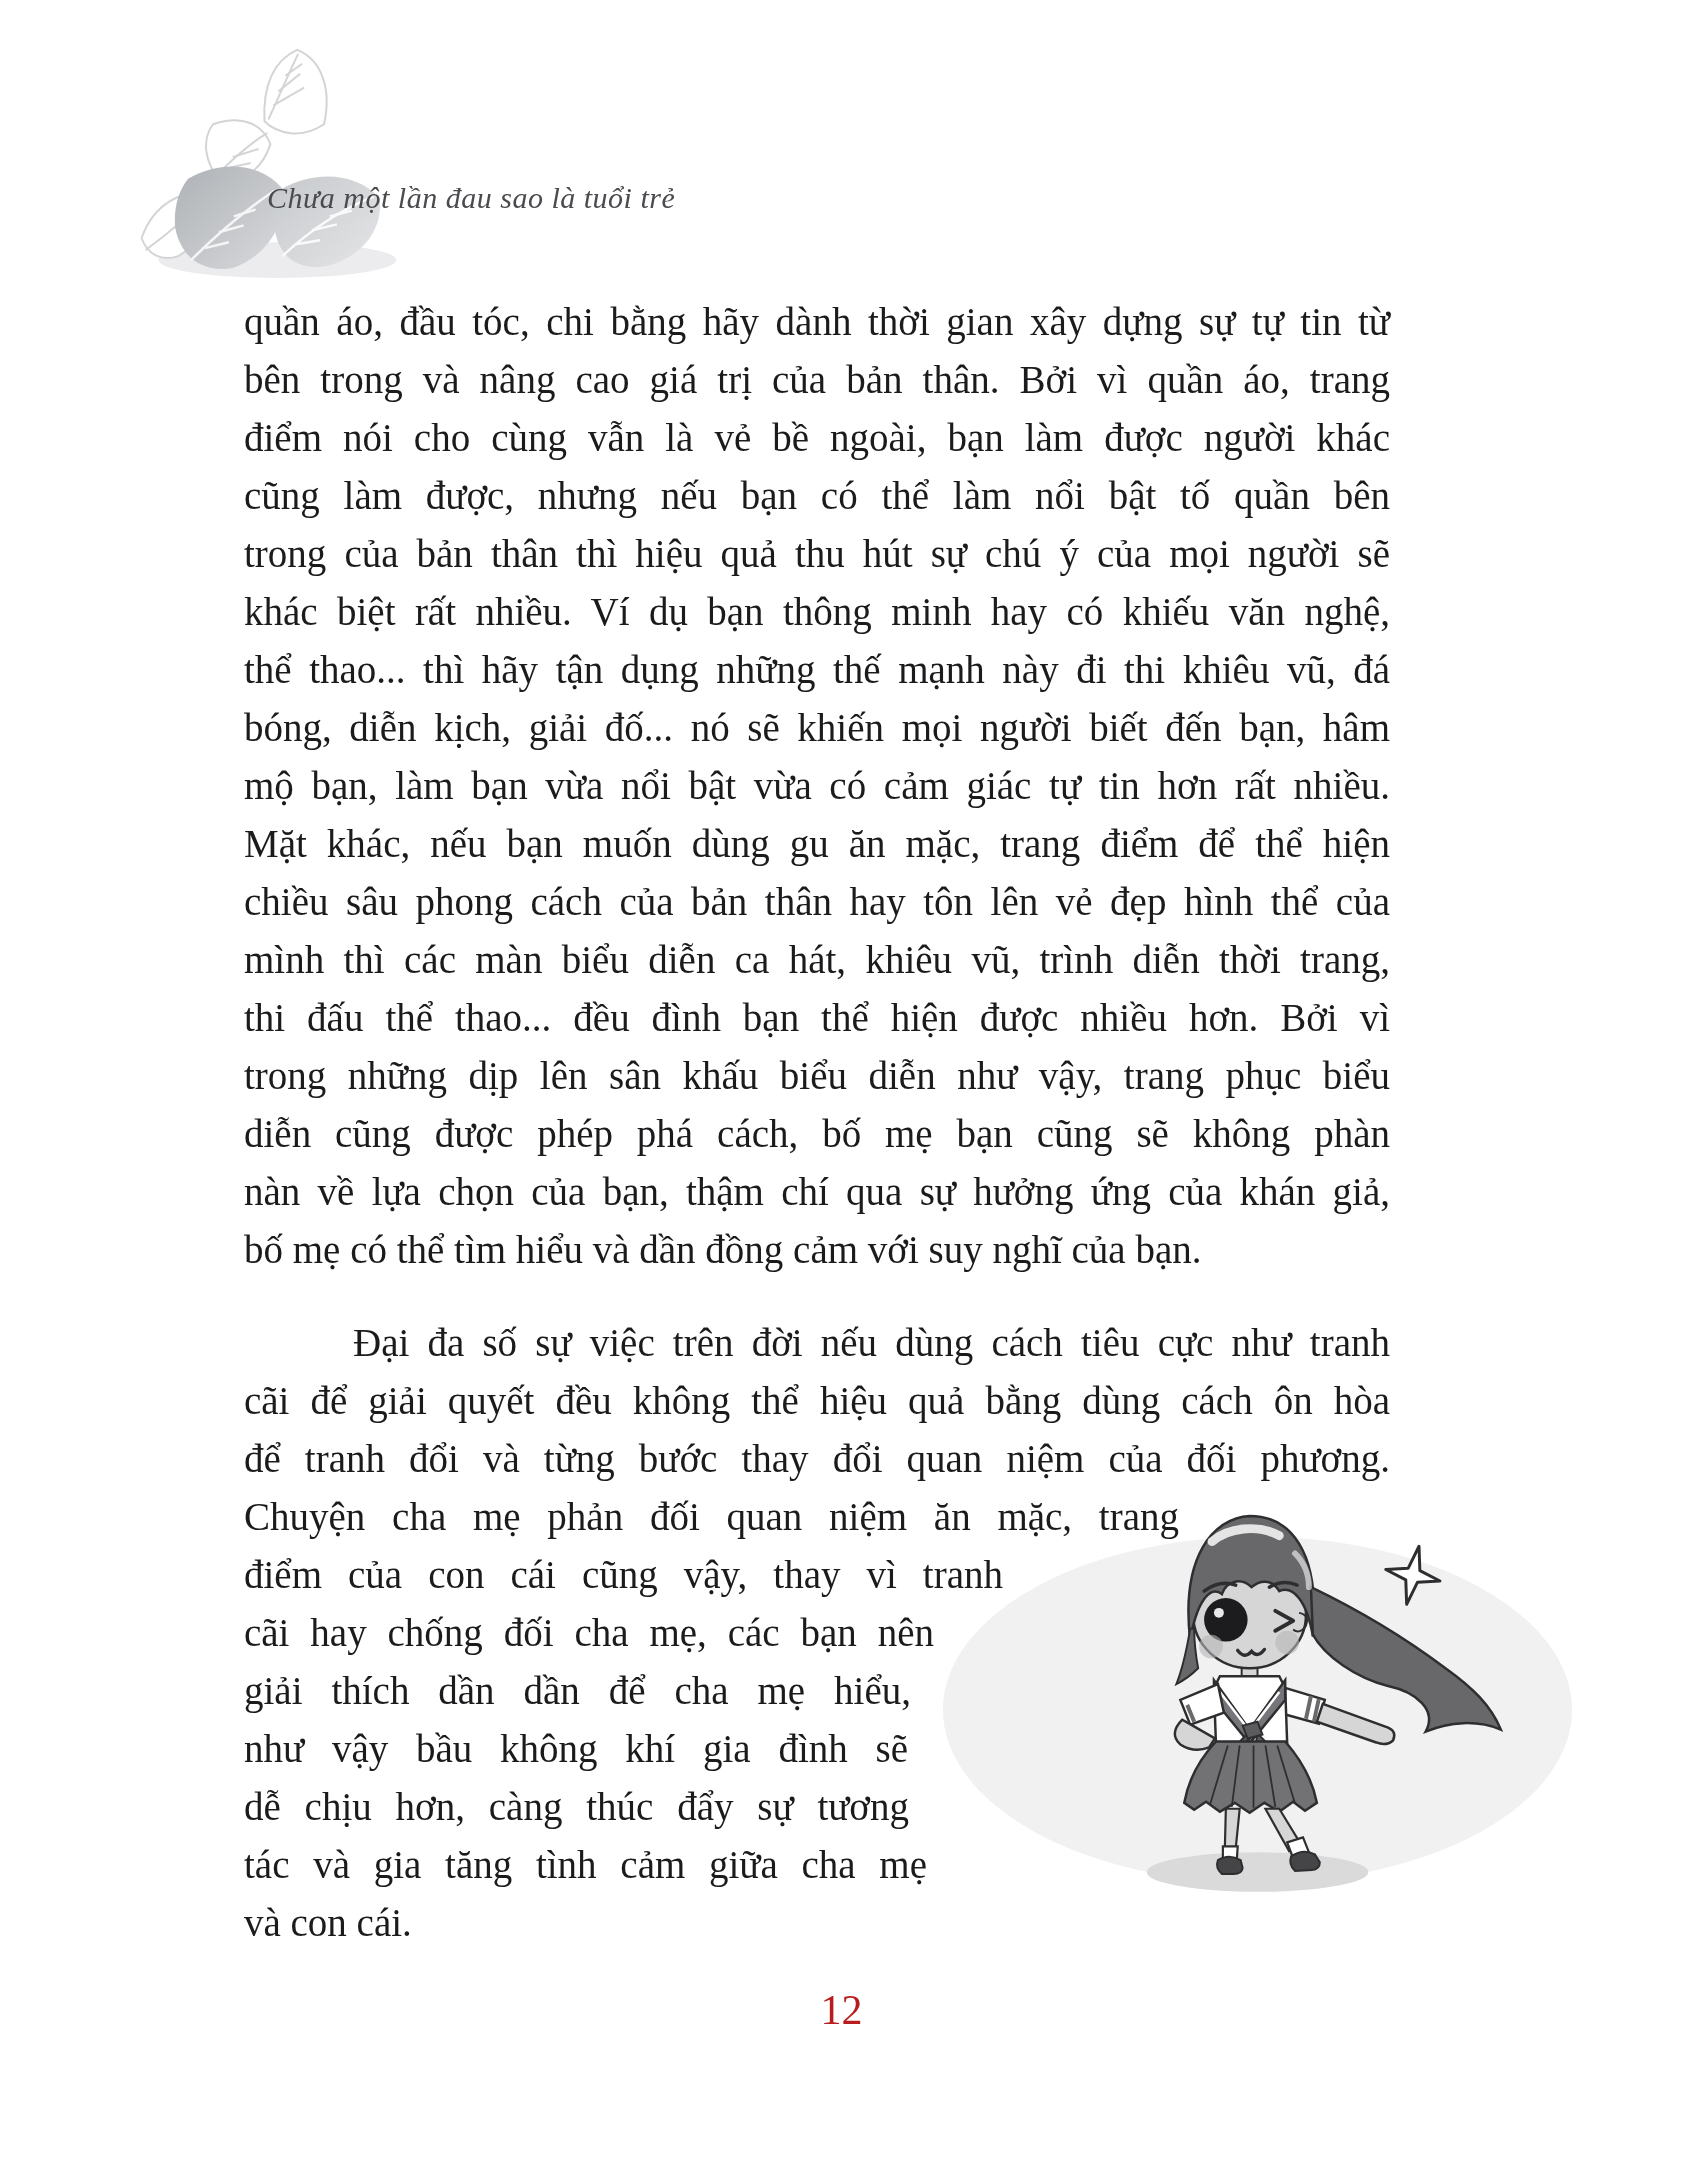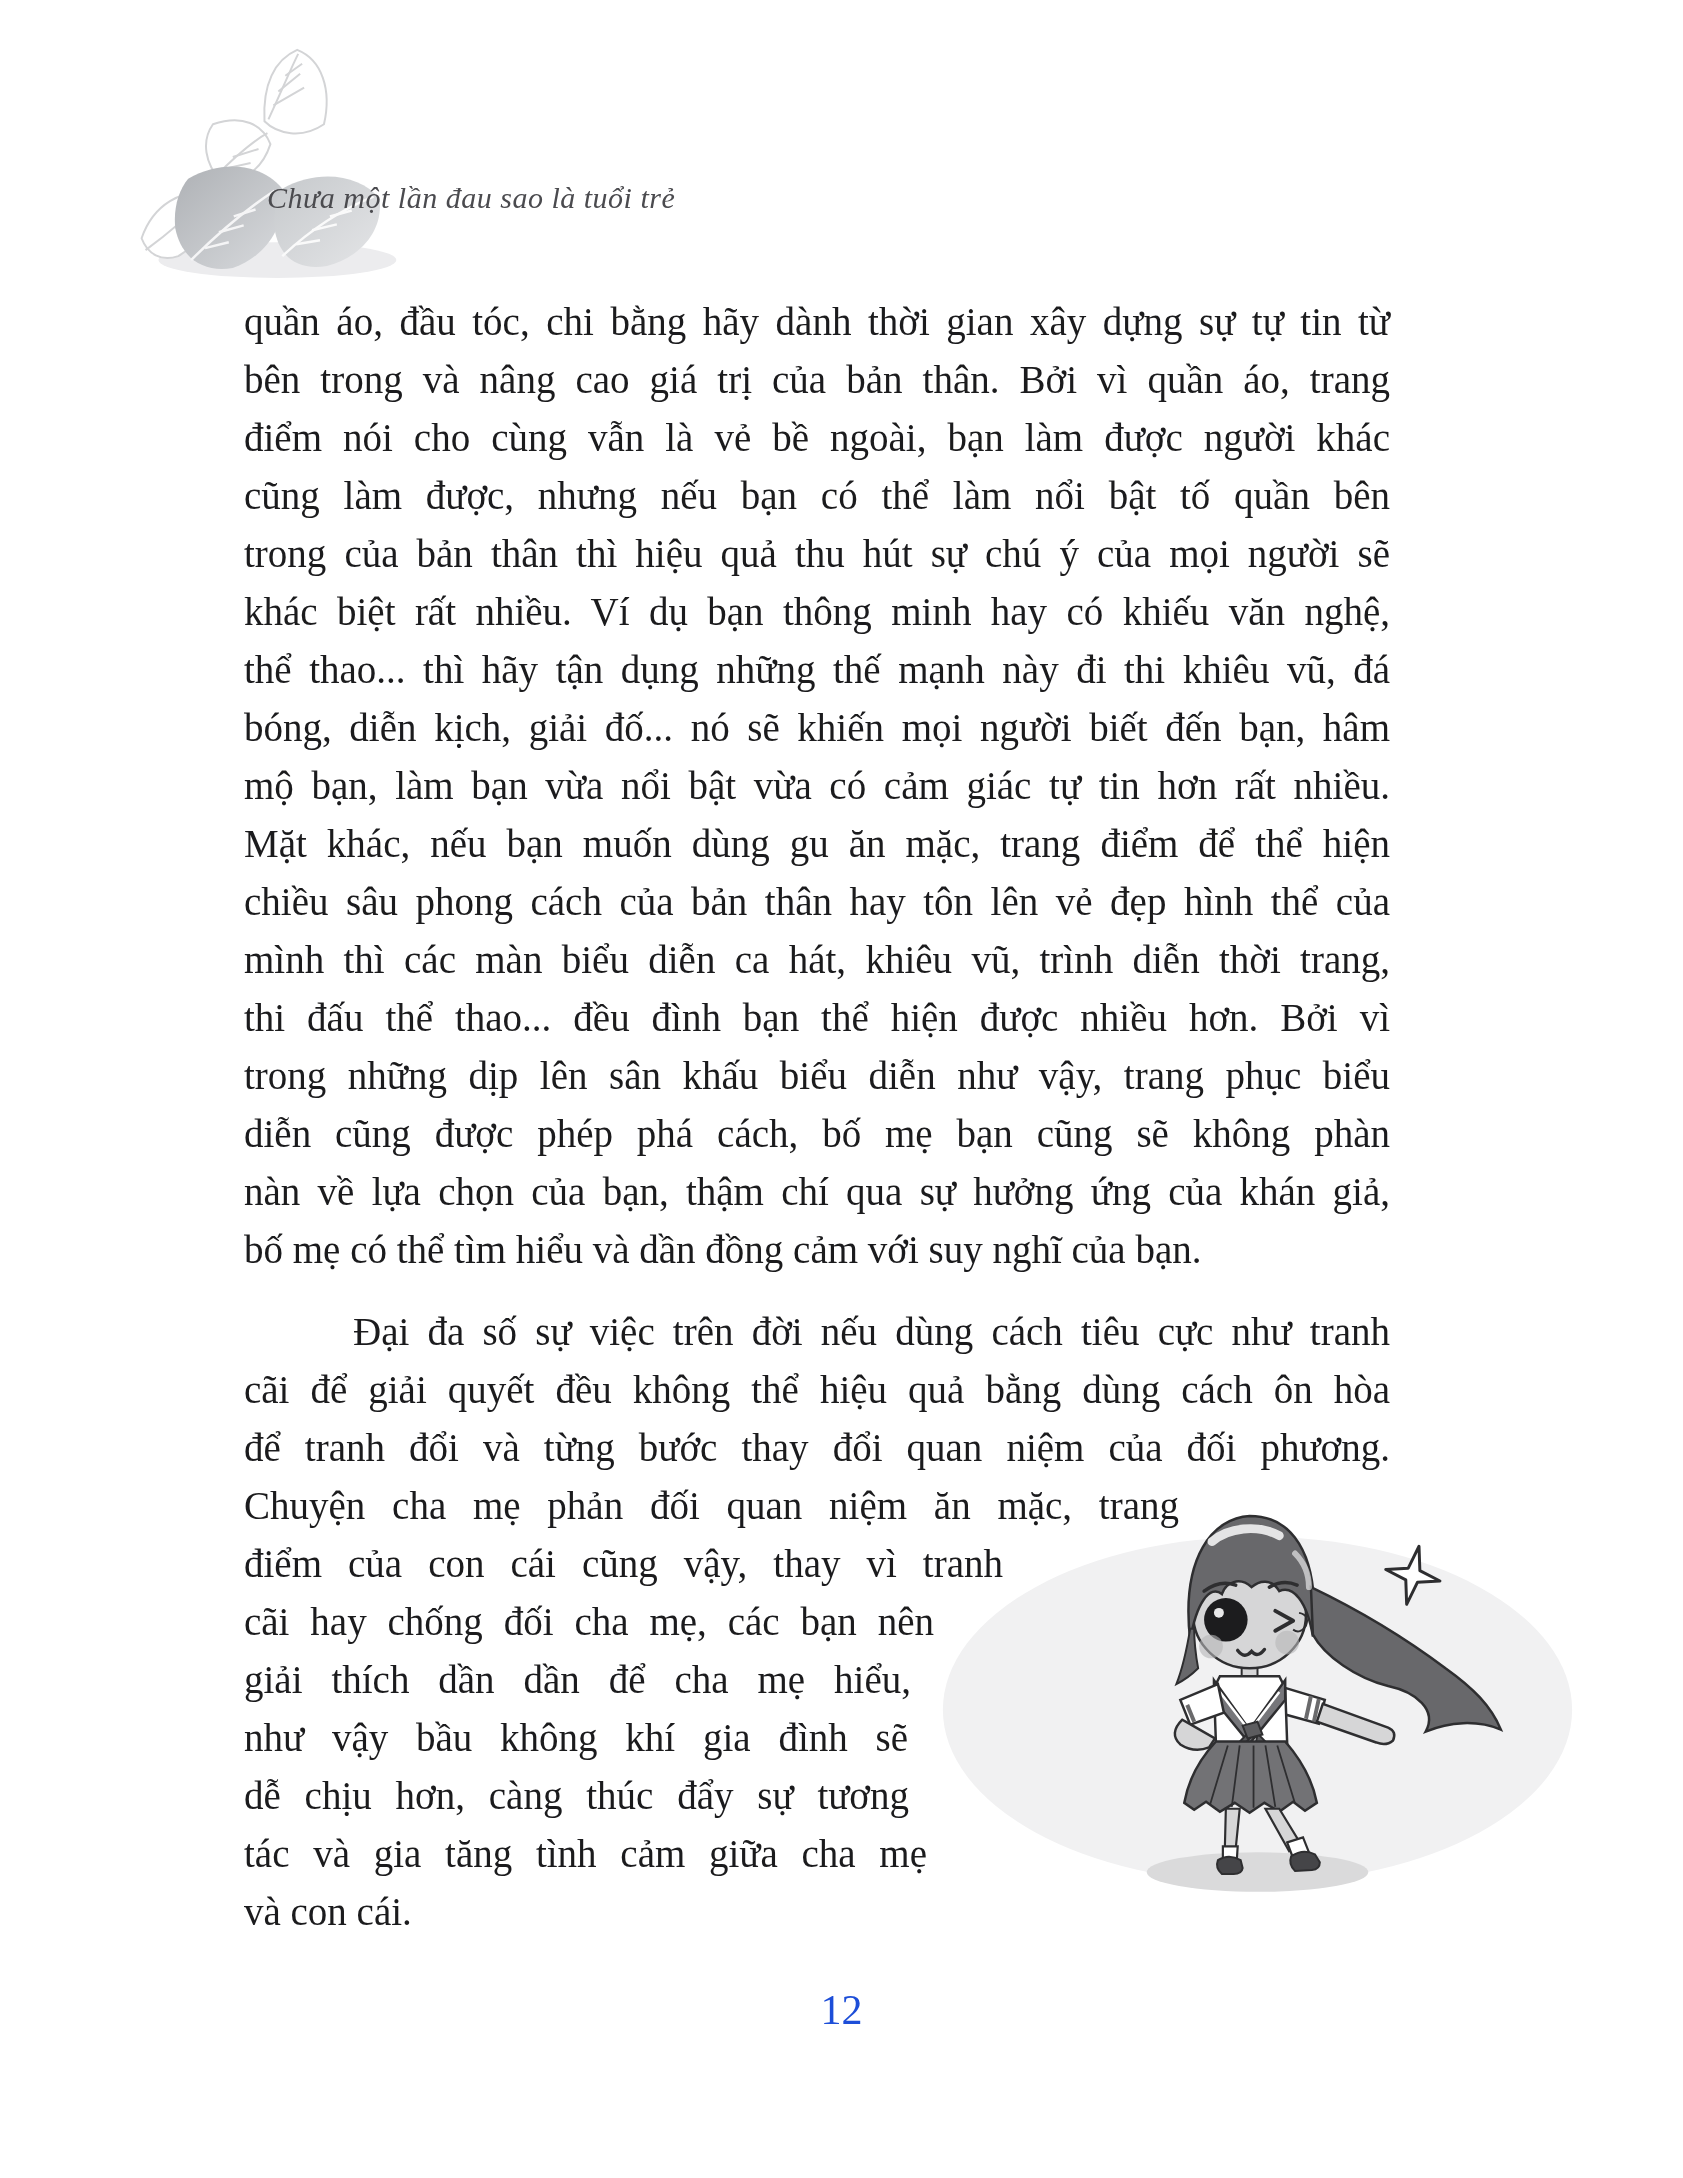--- a/index.html
+++ b/index.html
@@ -19,31 +19,31 @@
     font-style:italic;font-size:30px;line-height:51px;
     color:#4b4b4f;letter-spacing:0.5px;white-space:nowrap;
   }
 
   
   .body-text{
     position:absolute;left:244px;top:293px;width:1146px;
     font-size:39px;line-height:58px;color:#1b1b1d;
   }
   .paragraph{margin:0;}
-  .paragraph + .paragraph{margin-top:24px;}
+  .paragraph + .paragraph{margin-top:35px;}
   .line{text-align:justify;text-align-last:justify;white-space:normal;}
   .line-last{text-align-last:left;}
 
   
   .illustration{position:absolute;left:931px;top:1480px;width:653px;height:426px;}
 
   
   .page-number{
     position:absolute;left:0;top:1986px;width:1683px;
-    text-align:center;font-size:42px;color:#1d4ed8;
+    text-align:center;font-size:42px;color:#b91c1c;
   }
 </style>
 </head>
 <body>
 
 <div class="page">
 
   <svg class="leaves" viewBox="0 0 340 250" aria-hidden="true">
     <defs>
       <linearGradient id="gLeaf1" x1="0" y1="0" x2="1" y2="1">

